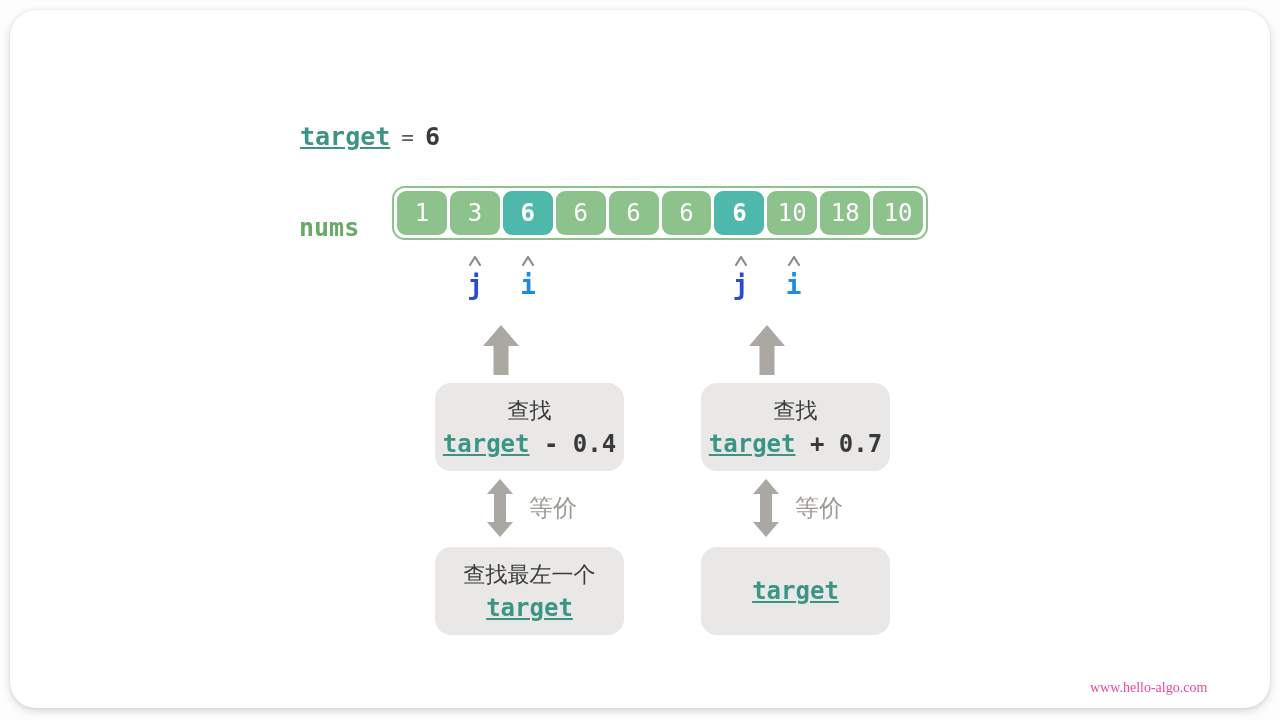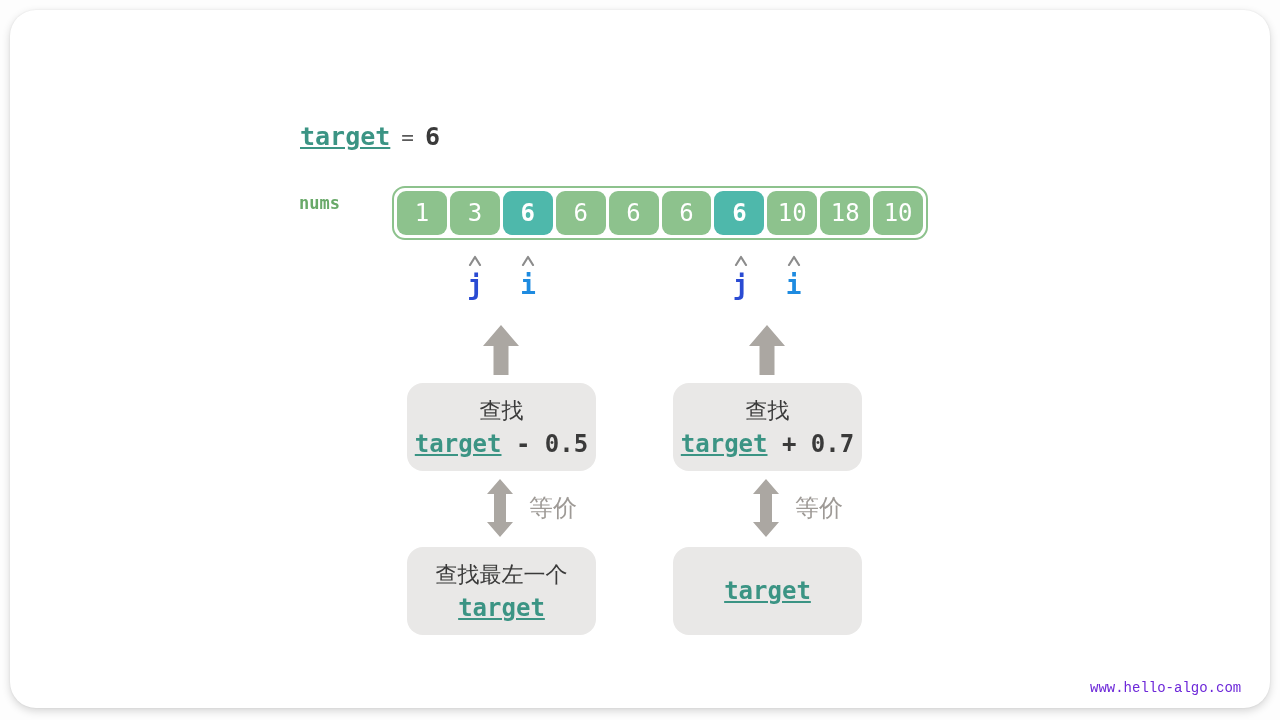--- a/index.html
+++ b/index.html
@@ -20,21 +20,21 @@
     box-shadow:0 3px 9px rgba(0,0,0,.16), 0 0 2px rgba(0,0,0,.08);
   }
   .mono{font-family:"DejaVu Sans Mono","Liberation Mono",monospace;}
   .teal{color:var(--code-teal);text-decoration:underline;}
   .dark{color:var(--dark);}
   .bold{font-weight:bold;}
 
   .target-line{position:absolute;left:290px;top:112px;display:flex;align-items:baseline;gap:11px;font-size:25px;}
   .target-line .eq{color:#5a5a5a;font-size:21px;font-family:"DejaVu Sans Mono","Liberation Mono",monospace;}
 
-  .nums-label{position:absolute;left:289px;top:183px;font-size:17px;font-weight:bold;color:var(--label-green);}
+  .nums-label{position:absolute;left:289px;top:203px;font-size:25px;font-weight:bold;color:var(--label-green);}
 
   .array{
     position:absolute;left:382px;top:176px;width:536px;height:54px;
     border:2px solid var(--cell-green);border-radius:13px;background:#fff;
     padding:3px;display:flex;gap:3px;
   }
   .cell{
     flex:1;border-radius:9px;background:var(--cell-green);
     color:#fff;font-family:"DejaVu Sans Mono","Liberation Mono",monospace;
     font-size:24px;display:flex;align-items:center;justify-content:center;
@@ -42,33 +42,33 @@
   .cell.hl{background:var(--cell-teal);font-weight:bold;}
 
   .pointer{position:absolute;top:245px;width:40px;text-align:center;}
   .pointer svg{display:block;margin:0 auto;}
   .ptr-label{font-family:"DejaVu Sans Mono","Liberation Mono",monospace;font-size:26px;font-weight:bold;line-height:1;margin-top:6px;}
 
   .up-arrow{position:absolute;top:315px;}
   .gbox{
     position:absolute;width:189px;height:88px;border-radius:16px;
     background:var(--box-gray);
-    display:flex;flex-direction:column;align-items:center;justify-content:center;gap:4px;
+    display:flex;flex-direction:column;align-items:center;justify-content:center;gap:4px;margin-left:28px;
   }
   .gbox .line1{font-size:22px;color:var(--dark);}
   .gbox .line2{font-size:24px;font-weight:bold;font-family:"DejaVu Sans Mono","Liberation Mono",monospace;white-space:pre;}
   .box-row1{top:373px;}
   .box-row2{top:537px;}
   .col-left{left:397px;}
   .col-right{left:663px;}
 
   .equiv{position:absolute;top:469px;display:flex;align-items:center;gap:15px;}
   .equiv-label{font-size:24px;font-weight:normal;color:#9e9a96;}
 
-  .watermark{position:absolute;left:1080px;top:670px;font-family:Liberation Mono, monospace;font-size:14px;color:#6d28d9;text-align:right;}
+  .watermark{position:absolute;left:1080px;top:670px;font-family:Liberation Serif, serif;font-size:14px;color:#ec4899;text-align:right;}
 </style>
 </head>
 <body>
 
 <div class="stage">
   <div class="card">
 
     <div class="target-line">
       <span class="mono teal bold">target</span>
       <span class="eq">=</span>
@@ -115,21 +115,21 @@
           </svg>
           <div class="ptr-label" style="color:#1e8be0">i</div>
         </div>
       </div>
 
     <svg class="up-arrow" style="left:473px" width="36" height="50" viewBox="0 0 36 50">
       <polygon points="18,0 36,21 25.5,21 25.5,50 10.5,50 10.5,21 0,21" fill="#aba7a2"></polygon>
     </svg>
     <div class="gbox box-row1 col-left">
       <div class="line1">查找</div>
-      <div class="line2"><span class="teal">target</span><span class="dark"> </span><span class="dark">- 0.5</span></div>
+      <div class="line2"><span class="teal">target</span><span class="dark"> </span><span class="dark">- 0.4</span></div>
     </div>
     <div class="equiv" style="left:476px">
       <svg width="28" height="58" viewBox="0 0 28 58">
         <polygon points="14,0 27,15 20,15 20,43 27,43 14,58 1,43 8,43 8,15 1,15" fill="#aba7a2"></polygon>
       </svg>
       <span class="equiv-label">等价</span>
     </div>
     <div class="gbox box-row2 col-left">
       <div class="line1">查找最左一个</div>
       <div class="line2 teal">target</div>

